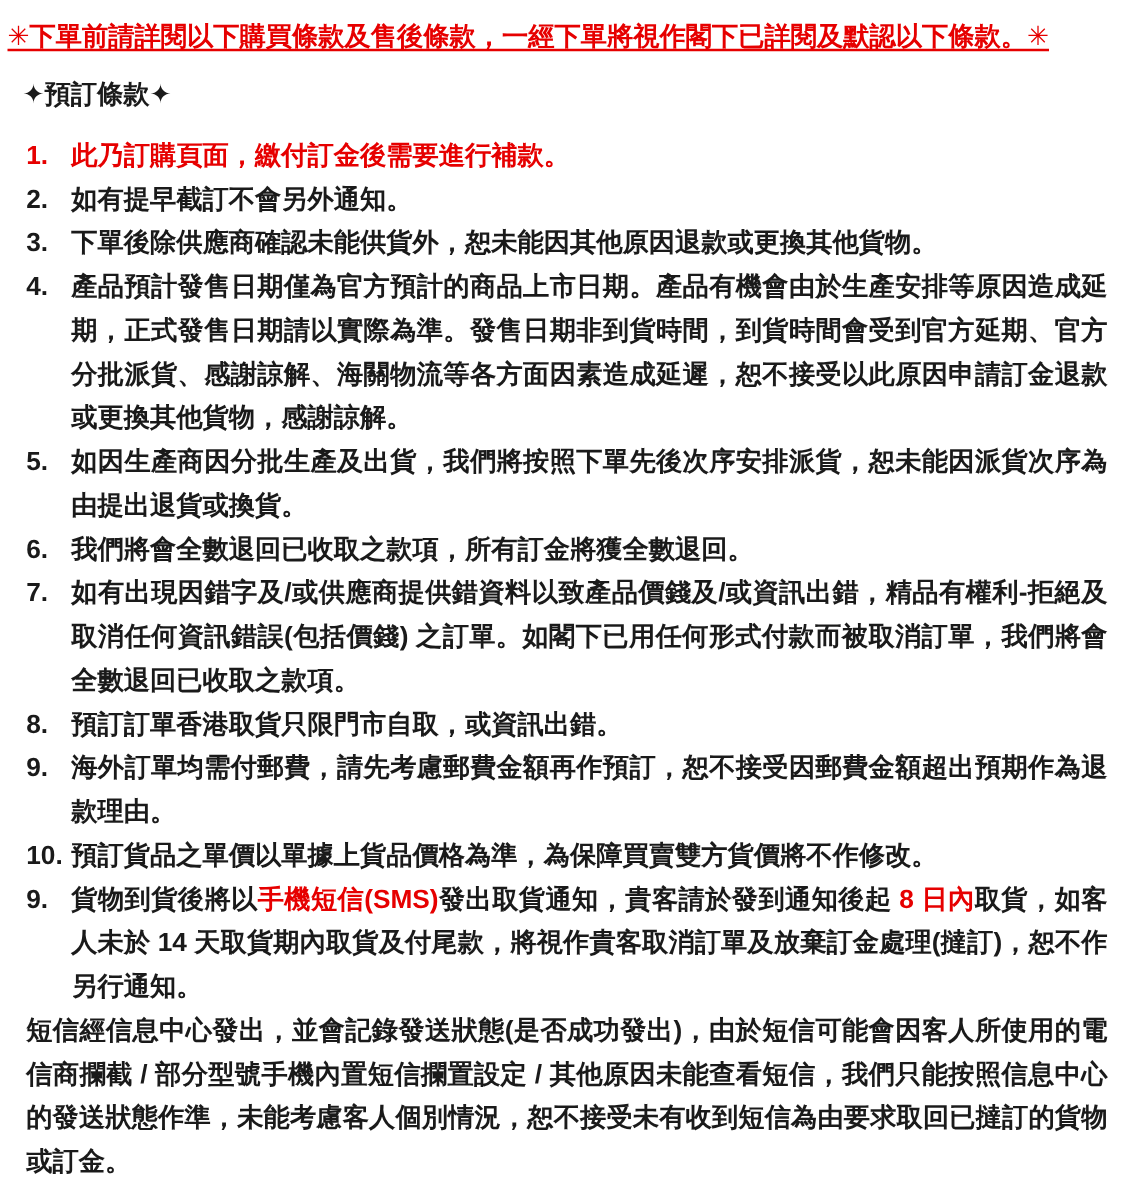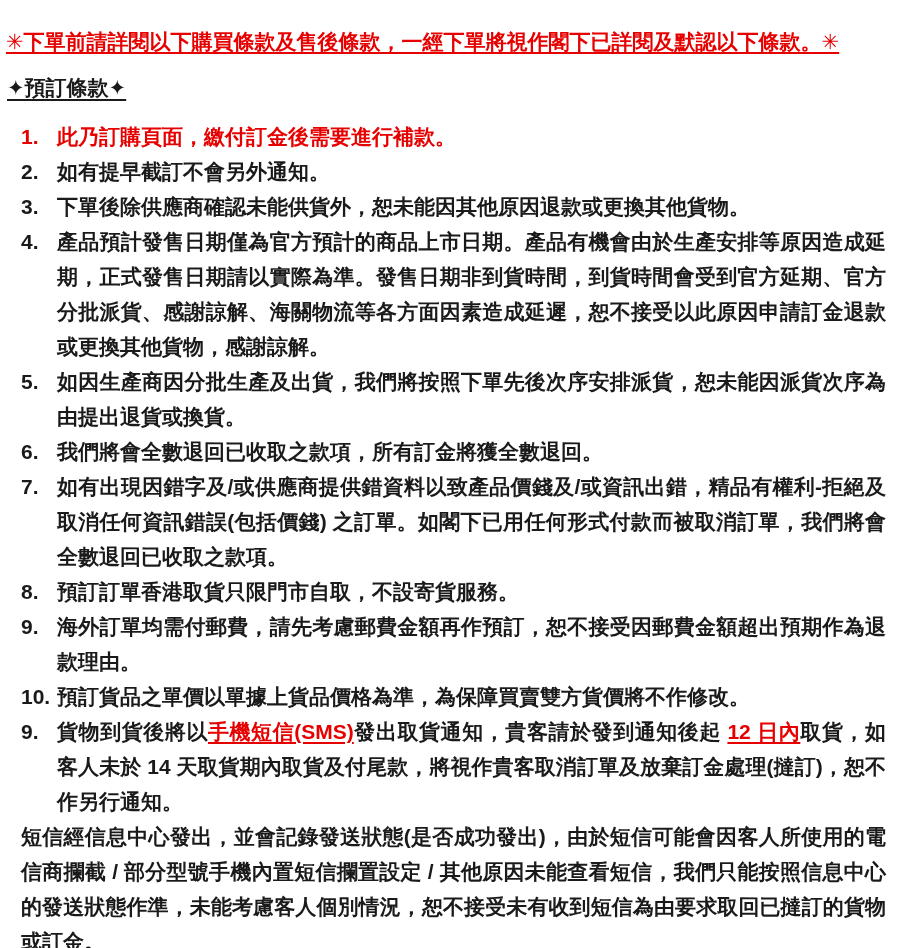--- a/index.html
+++ b/index.html
@@ -17,39 +17,38 @@
     width: 913px;
     height: 948px;
     overflow: hidden;
     font-family: "Liberation Sans", "DejaVu Sans", sans-serif;
     font-weight: 700;
     color: var(--black);
   }
   .page {
     width: 913px;
     height: 948px;
-    padding: 24px 27px 0 6px;
+    padding: 12px 27px 0 6px;
   }
   .header-warning {
     color: var(--red);
     font-size: 21px;
     line-height: 35px;
     text-decoration: underline;
     text-decoration-thickness: 2px;
     text-underline-offset: 3px;
     white-space: nowrap;
   }
   .section-title {
     display: inline-block;
     margin-top: 12px;
-    margin-left: 1px;
+    margin-left: 12px;
     font-size: 21px;
     line-height: 34px;
     color: var(--black);
-    text-decoration: underline;
     text-decoration-thickness: 2px;
     text-underline-offset: 4px;
   }
   .terms {
     margin-top: 14px;
     margin-left: 15px;
   }
   .term {
     display: flex;
     font-size: 21px;
@@ -61,21 +60,20 @@
   }
   .term.red-item .num { color: var(--red); }
   .term .txt {
     flex: 1;
     text-align: justify;
   }
   .seg-normal { color: var(--black); }
   .seg-red { color: var(--red); margin-top: 28px; }
   .seg-red-underline {
     color: var(--red);
-    text-decoration: underline;
     text-decoration-thickness: 2px;
     text-underline-offset: 3px;
   }
   .seg-blue-link {
     color: var(--blue);
     text-decoration: underline;
     text-decoration-thickness: 2px;
     text-underline-offset: 3px;
     cursor: pointer;
   }
@@ -112,33 +110,33 @@
       <div class="term">
         <span class="num">6.</span>
         <span class="txt"><span class="seg-normal">我們將會全數退回已收取之款項，所有訂金將獲全數退回。</span></span>
       </div>
       <div class="term">
         <span class="num">7.</span>
         <span class="txt"><span class="seg-normal">如有出現因錯字及/或供應商提供錯資料以致產品價錢及/或資訊出錯，精品有權利-拒絕及取消任何資訊錯誤(包括價錢) 之訂單。如閣下已用任何形式付款而被取消訂單，我們將會全數退回已收取之款項。</span></span>
       </div>
       <div class="term">
         <span class="num">8.</span>
-        <span class="txt"><span class="seg-normal">預訂訂單香港取貨只限門市自取，不設寄貨服務。</span></span>
+        <span class="txt"><span class="seg-normal">預訂訂單香港取貨只限門市自取，或資訊出錯。</span></span>
       </div>
       <div class="term">
         <span class="num">9.</span>
         <span class="txt"><span class="seg-normal">海外訂單均需付郵費，請先考慮郵費金額再作預訂，恕不接受因郵費金額超出預期作為退款理由。</span></span>
       </div>
       <div class="term">
         <span class="num">10.</span>
         <span class="txt"><span class="seg-normal">預訂貨品之單價以單據上貨品價格為準，為保障買賣雙方貨價將不作修改。</span></span>
       </div>
       <div class="term">
         <span class="num">9.</span>
-        <span class="txt"><span class="seg-normal">貨物到貨後將以</span><span class="seg-red-underline">手機短信(SMS)</span><span class="seg-normal">發出取貨通知，貴客請於發到通知後起 </span><span class="seg-red-underline">12 日內</span><span class="seg-normal">取貨，如客人未於 14 天取貨期內取貨及付尾款，將視作貴客取消訂單及放棄訂金處理(撻訂)，恕不作另行通知。</span></span>
+        <span class="txt"><span class="seg-normal">貨物到貨後將以</span><span class="seg-red-underline">手機短信(SMS)</span><span class="seg-normal">發出取貨通知，貴客請於發到通知後起 </span><span class="seg-red-underline">8 日內</span><span class="seg-normal">取貨，如客人未於 14 天取貨期內取貨及付尾款，將視作貴客取消訂單及放棄訂金處理(撻訂)，恕不作另行通知。</span></span>
       </div>
       <div class="term">
         <span class="txt"><span class="seg-normal">短信經信息中心發出，並會記錄發送狀態(是否成功發出)，由於短信可能會因客人所使用的電信商攔截 / 部分型號手機內置短信攔置設定 / 其他原因未能查看短信，我們只能按照信息中心的發送狀態作準，未能考慮客人個別情況，恕不接受未有收到短信為由要求取回已撻訂的貨物或訂金。</span></span>
       </div>
       <div class="term">
         <span class="num">13.</span>
         <span class="txt"><span class="seg-normal">有關更多網店購物詳情，請參閱 </span><span class="seg-blue-link">網店購物須知</span><span class="seg-normal"> 。</span></span>
       </div>
     </div>
 </div>

